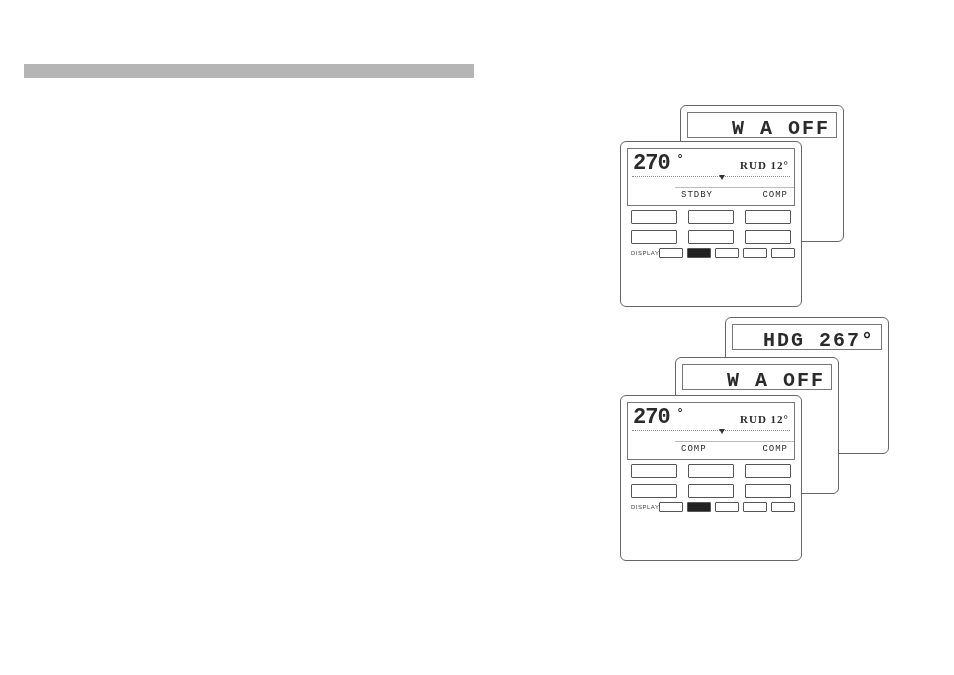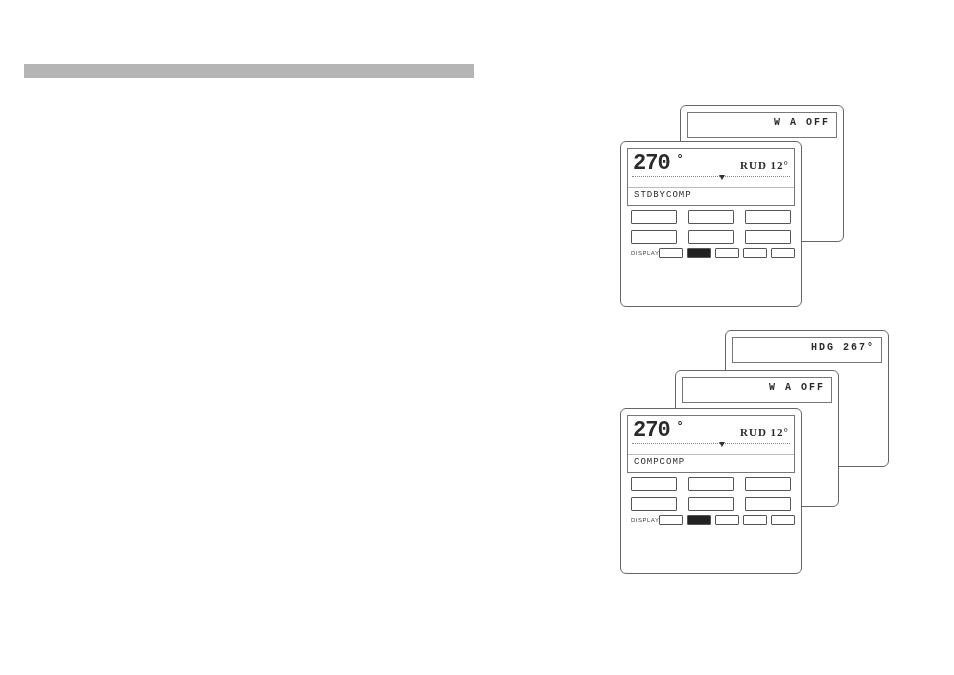--- a/index.html
+++ b/index.html
@@ -77,37 +77,38 @@
     font-weight: bold;
     letter-spacing: 1px;
     color: #2b2b2b;
     text-align: right;
   }
   .lcd-right-banner {
     position: absolute;
     top: 4px;
     right: 6px;
     font-family: "Courier New", monospace;
-    font-size: 10px;
+    font-size: 20px;
     font-weight: bold;
     letter-spacing: 2px;
     color: #2b2b2b;
   }
   .lcd-sub {
     display: flex;
-    justify-content: flex-start;
+    justify-content: space-between;
     padding: 0 6px;
     font-family: "Courier New", monospace;
     font-size: 9px;
     letter-spacing: 1px;
     color: #2b2b2b;
     border-top: 1px solid #bbb;
     margin-top: 2px;
     height: 13px;
     align-items: center;
+    margin-left: 47px;
   }
   .lcd-tick {
     height: 8px;
     position: relative;
     margin: 0 4px;
     border-top: 1px dotted #888;
   }
   .lcd-tick .ptr {
     position: absolute;
     left: 55%;
@@ -153,21 +154,21 @@
     letter-spacing: 0.5px;
   }
   .caption-row .btn-strip {
     display: flex;
     gap: 4px;
   }
 
   
   .group { position: absolute; }
   .g1 { left: 620px; top: 105px; width: 270px; height: 200px; }
-  .g2 { left: 620px; top: 330px; width: 300px; height: 260px; }
+  .g2 { left: 620px; top: 317px; width: 300px; height: 260px; }
 </style>
 </head>
 <body>
 
 <div class="gray-bar"></div>
 
 <div class="group g1">
 
   <div class="device back" style="left:60px; top:0;">
     <div class="lcd-area">

